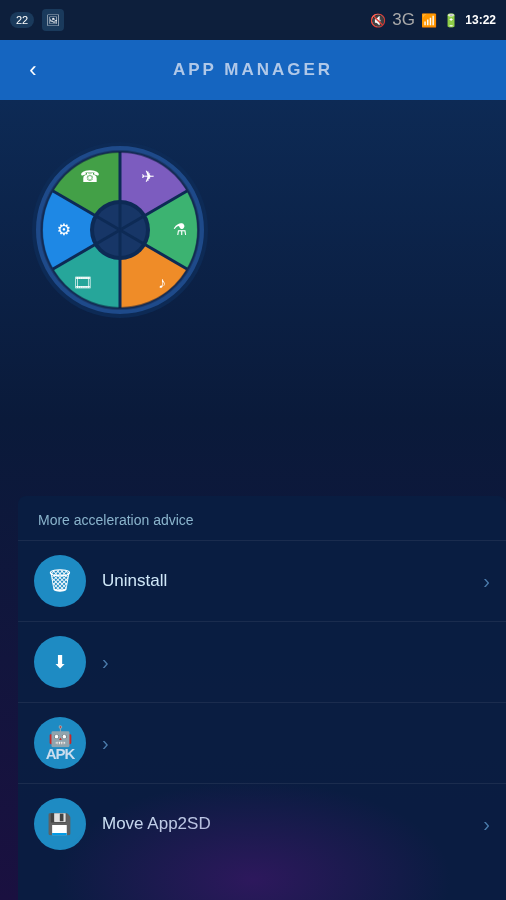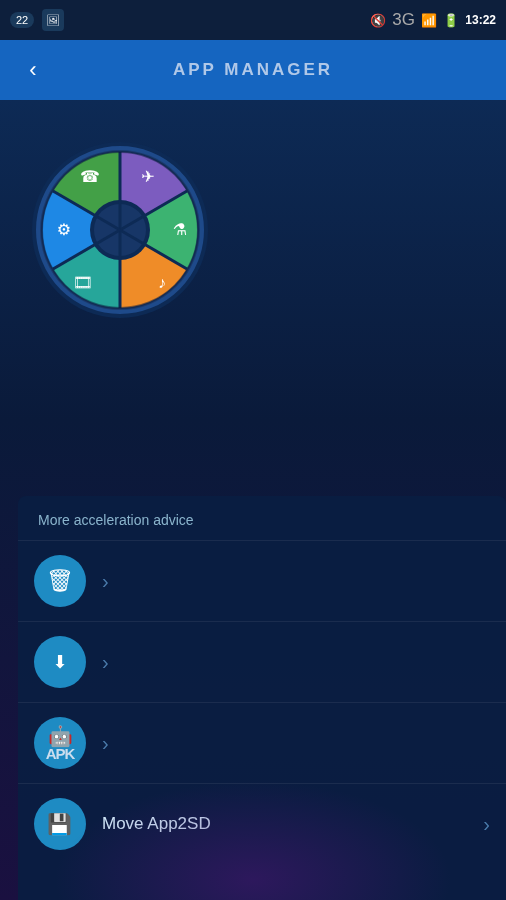--- a/index.html
+++ b/index.html
@@ -281,20 +281,21 @@
       </svg>
     </div>
 
   </div>
 
   <div class="list-section">
     <div class="list-header">More acceleration advice</div>
 
     <div class="list-item">
       <div class="item-icon">🗑</div>
+      <span class="item-label">Uninstall</span>
       <span class="item-chevron">›</span>
     </div>
 
     <div class="list-item">
       <div class="item-icon" style="font-size:18px;">⬇</div>
       <span class="item-chevron">›</span>
     </div>
 
     <div class="list-item">
       <div class="item-icon" style="font-size:13px; font-weight:bold; letter-spacing:-1px; flex-direction:column; line-height:1;">

